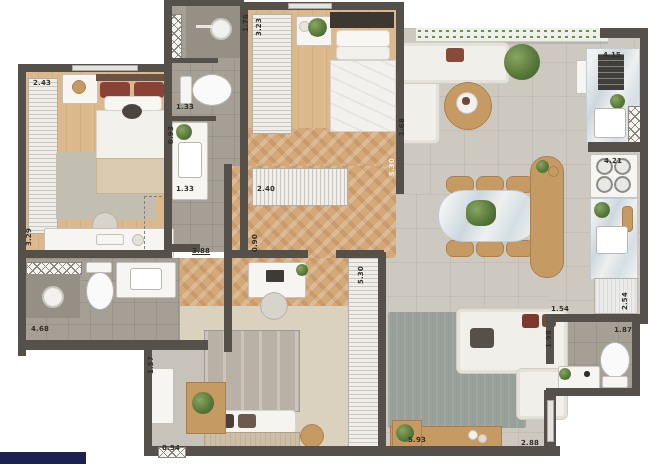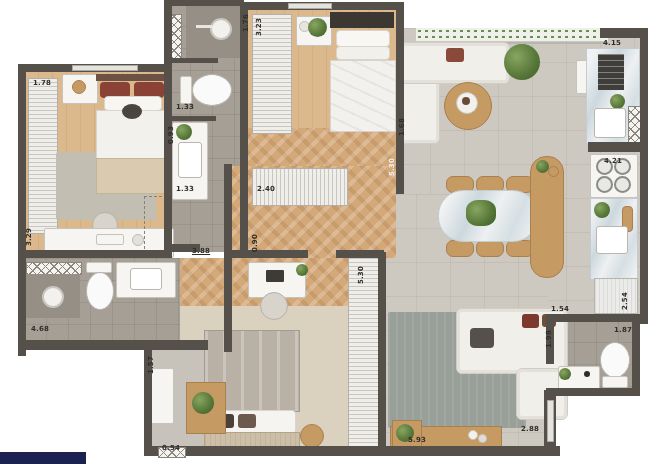--- a/index.html
+++ b/index.html
@@ -228,41 +228,41 @@
   <div class="wall" style="left:640px;top:28px;width:8px;height:296px;"></div>
   <div class="wall" style="left:588px;top:142px;width:54px;height:10px;"></div>
   <div class="wall" style="left:546px;top:314px;width:102px;height:8px;"></div>
   <div class="wall" style="left:632px;top:314px;width:8px;height:82px;"></div>
   <div class="wall" style="left:546px;top:388px;width:94px;height:8px;"></div>
   <div class="wall" style="left:546px;top:314px;width:8px;height:50px;"></div>
   <div class="wall" style="left:544px;top:390px;width:12px;height:64px;"></div>
   <div class="window" style="left:547px;top:400px;width:7px;height:42px;"></div>
   <div class="hatchx" style="left:158px;top:447px;width:26px;height:9px;"></div>
 
-  <span class="dim" style="left:33px;top:80px;">1.78</span>
+  <span class="dim" style="left:33px;top:80px;">2.43</span>
   <span class="dim v" style="left:26px;top:228px;">3.29</span>
   <span class="dim" style="left:31px;top:326px;">4.68</span>
   <span class="dim" style="left:176px;top:104px;">1.33</span>
   <span class="dim v" style="left:168px;top:126px;">0.93</span>
   <span class="dim" style="left:176px;top:186px;">1.33</span>
   <span class="dim" style="left:192px;top:248px;text-decoration:underline;">3.88</span>
   <span class="dim v" style="left:243px;top:14px;">1.76</span>
   <span class="dim v" style="left:256px;top:18px;">3.23</span>
   <span class="dim" style="left:257px;top:186px;">2.40</span>
   <span class="dim v" style="left:252px;top:234px;">0.90</span>
   <span class="dim v" style="left:358px;top:266px;">5.30</span>
   <span class="dim v" style="left:399px;top:118px;">1.68</span>
   <span class="dim v light" style="left:389px;top:158px;">5.30</span>
-  <span class="dim" style="left:603px;top:40px;">4.15</span>
+  <span class="dim" style="left:603px;top:52px;">4.15</span>
   <span class="dim" style="left:604px;top:158px;">4.21</span>
   <span class="dim v" style="left:622px;top:292px;">2.54</span>
   <span class="dim" style="left:551px;top:306px;">1.54</span>
   <span class="dim" style="left:614px;top:327px;">1.87</span>
   <span class="dim v" style="left:546px;top:330px;">1.98</span>
   <span class="dim v" style="left:148px;top:356px;">1.57</span>
   <span class="dim" style="left:162px;top:437px;margin-top:8px;">0.54</span>
   <span class="dim" style="left:408px;top:437px;">5.93</span>
-  <span class="dim" style="left:521px;top:426px;">2.88</span>
+  <span class="dim" style="left:521px;top:440px;">2.88</span>
 
 
   <div class="navybar" style="left:0;top:452px;width:86px;height:12px;"></div>
 
 </div>
 
 </body></html>

